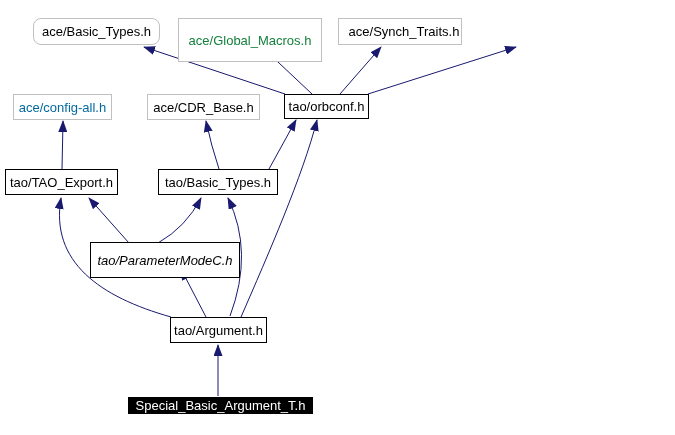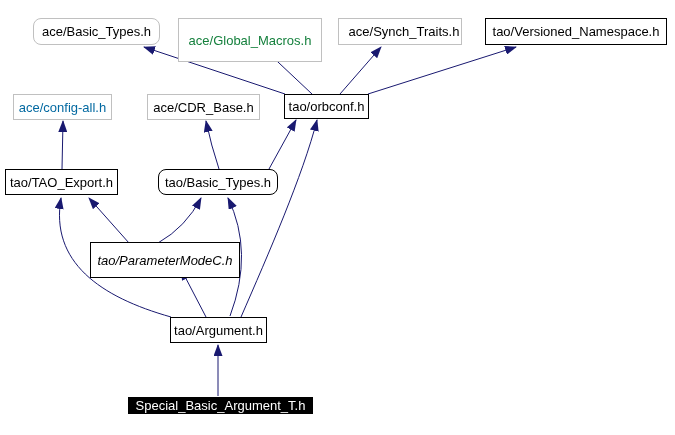--- a/index.html
+++ b/index.html
@@ -57,22 +57,21 @@
       <path d="M129,243 L89,198" fill="none" stroke="#191970" stroke-width="1" marker-end="url(#arrow)"></path>
       <path d="M158,243 Q186,227 201,198" fill="none" stroke="#191970" stroke-width="1" marker-end="url(#arrow)"></path>
       <path d="M171,317 C100,297 50,262 61,198" fill="none" stroke="#191970" stroke-width="1" marker-end="url(#arrow)"></path>
       <path d="M230,316 Q254,252 228,198" fill="none" stroke="#191970" stroke-width="1" marker-end="url(#arrow)"></path>
       <path d="M206,317 L181,269" fill="none" stroke="#191970" stroke-width="1" marker-end="url(#arrow)"></path>
       <path d="M218,396 L218,345" fill="none" stroke="#191970" stroke-width="1" marker-end="url(#arrow)"></path>
     </svg>
 <div class="node" style="left: 33px; top: 18px; width: 127px; height: 27px; border-color: rgb(192, 192, 192); background: rgb(255, 255, 255); color: rgb(0, 0, 0); border-radius: 8px;">ace/Basic_Types.h</div>
     <div class="node" style="left: 178px; top: 18px; width: 144px; height: 44px; border-color: rgb(192, 192, 192); background: rgb(255, 255, 255); color: #15803d;">ace/Global_Macros.h</div>
     <div class="node" style="left: 338px; top: 18px; width: 124px; height: 27px; border-color: rgb(192, 192, 192); background: rgb(255, 255, 255); color: rgb(0, 0, 0); padding-left: 8px;">ace/Synch_Traits.h</div>
-    <div class="node" style="left: 485px; top: 18px; width: 182px; height: 27px; border-color: rgb(0, 0, 0); background: rgb(255, 255, 255); color: rgb(0, 0, 0);">tao/Versioned_Namespace.h</div>
     <div class="node" style="left: 13px; top: 94px; width: 99px; height: 26px; border-color: rgb(192, 192, 192); background: rgb(255, 255, 255); color: #0369a1;">ace/config-all.h</div>
     <div class="node" style="left: 147px; top: 94px; width: 113px; height: 26px; border-color: rgb(192, 192, 192); background: rgb(255, 255, 255); color: rgb(0, 0, 0);">ace/CDR_Base.h</div>
     <div class="node" style="left: 284px; top: 94px; width: 85px; height: 25px; border-color: rgb(0, 0, 0); background: rgb(255, 255, 255); color: rgb(0, 0, 0);">tao/orbconf.h</div>
     <div class="node" style="left: 5px; top: 169px; width: 113px; height: 26px; border-color: rgb(0, 0, 0); background: rgb(255, 255, 255); color: rgb(0, 0, 0);">tao/TAO_Export.h</div>
-    <div class="node" style="left: 158px; top: 169px; width: 120px; height: 26px; border-color: rgb(0, 0, 0); background: rgb(255, 255, 255); color: rgb(0, 0, 0); border-radius: 8px;">tao/Basic_Types.h</div>
+    <div class="node" style="left: 158px; top: 169px; width: 120px; height: 26px; border-color: rgb(0, 0, 0); background: rgb(255, 255, 255); color: rgb(0, 0, 0);">tao/Basic_Types.h</div>
     <div class="node" style="left: 90px; top: 242px; width: 150px; height: 36px; border-color: rgb(0, 0, 0); background: rgb(255, 255, 255); color: rgb(0, 0, 0); font-style: italic;">tao/ParameterModeC.h</div>
     <div class="node" style="left: 170px; top: 317px; width: 97px; height: 26px; border-color: rgb(0, 0, 0); background: rgb(255, 255, 255); color: rgb(0, 0, 0);">tao/Argument.h</div>
     <div class="node" style="left: 128px; top: 397px; width: 185px; height: 17px; border-color: rgb(0, 0, 0); background: rgb(0, 0, 0); color: rgb(255, 255, 255);">Special_Basic_Argument_T.h</div>
   </div>
 
 </body></html>

